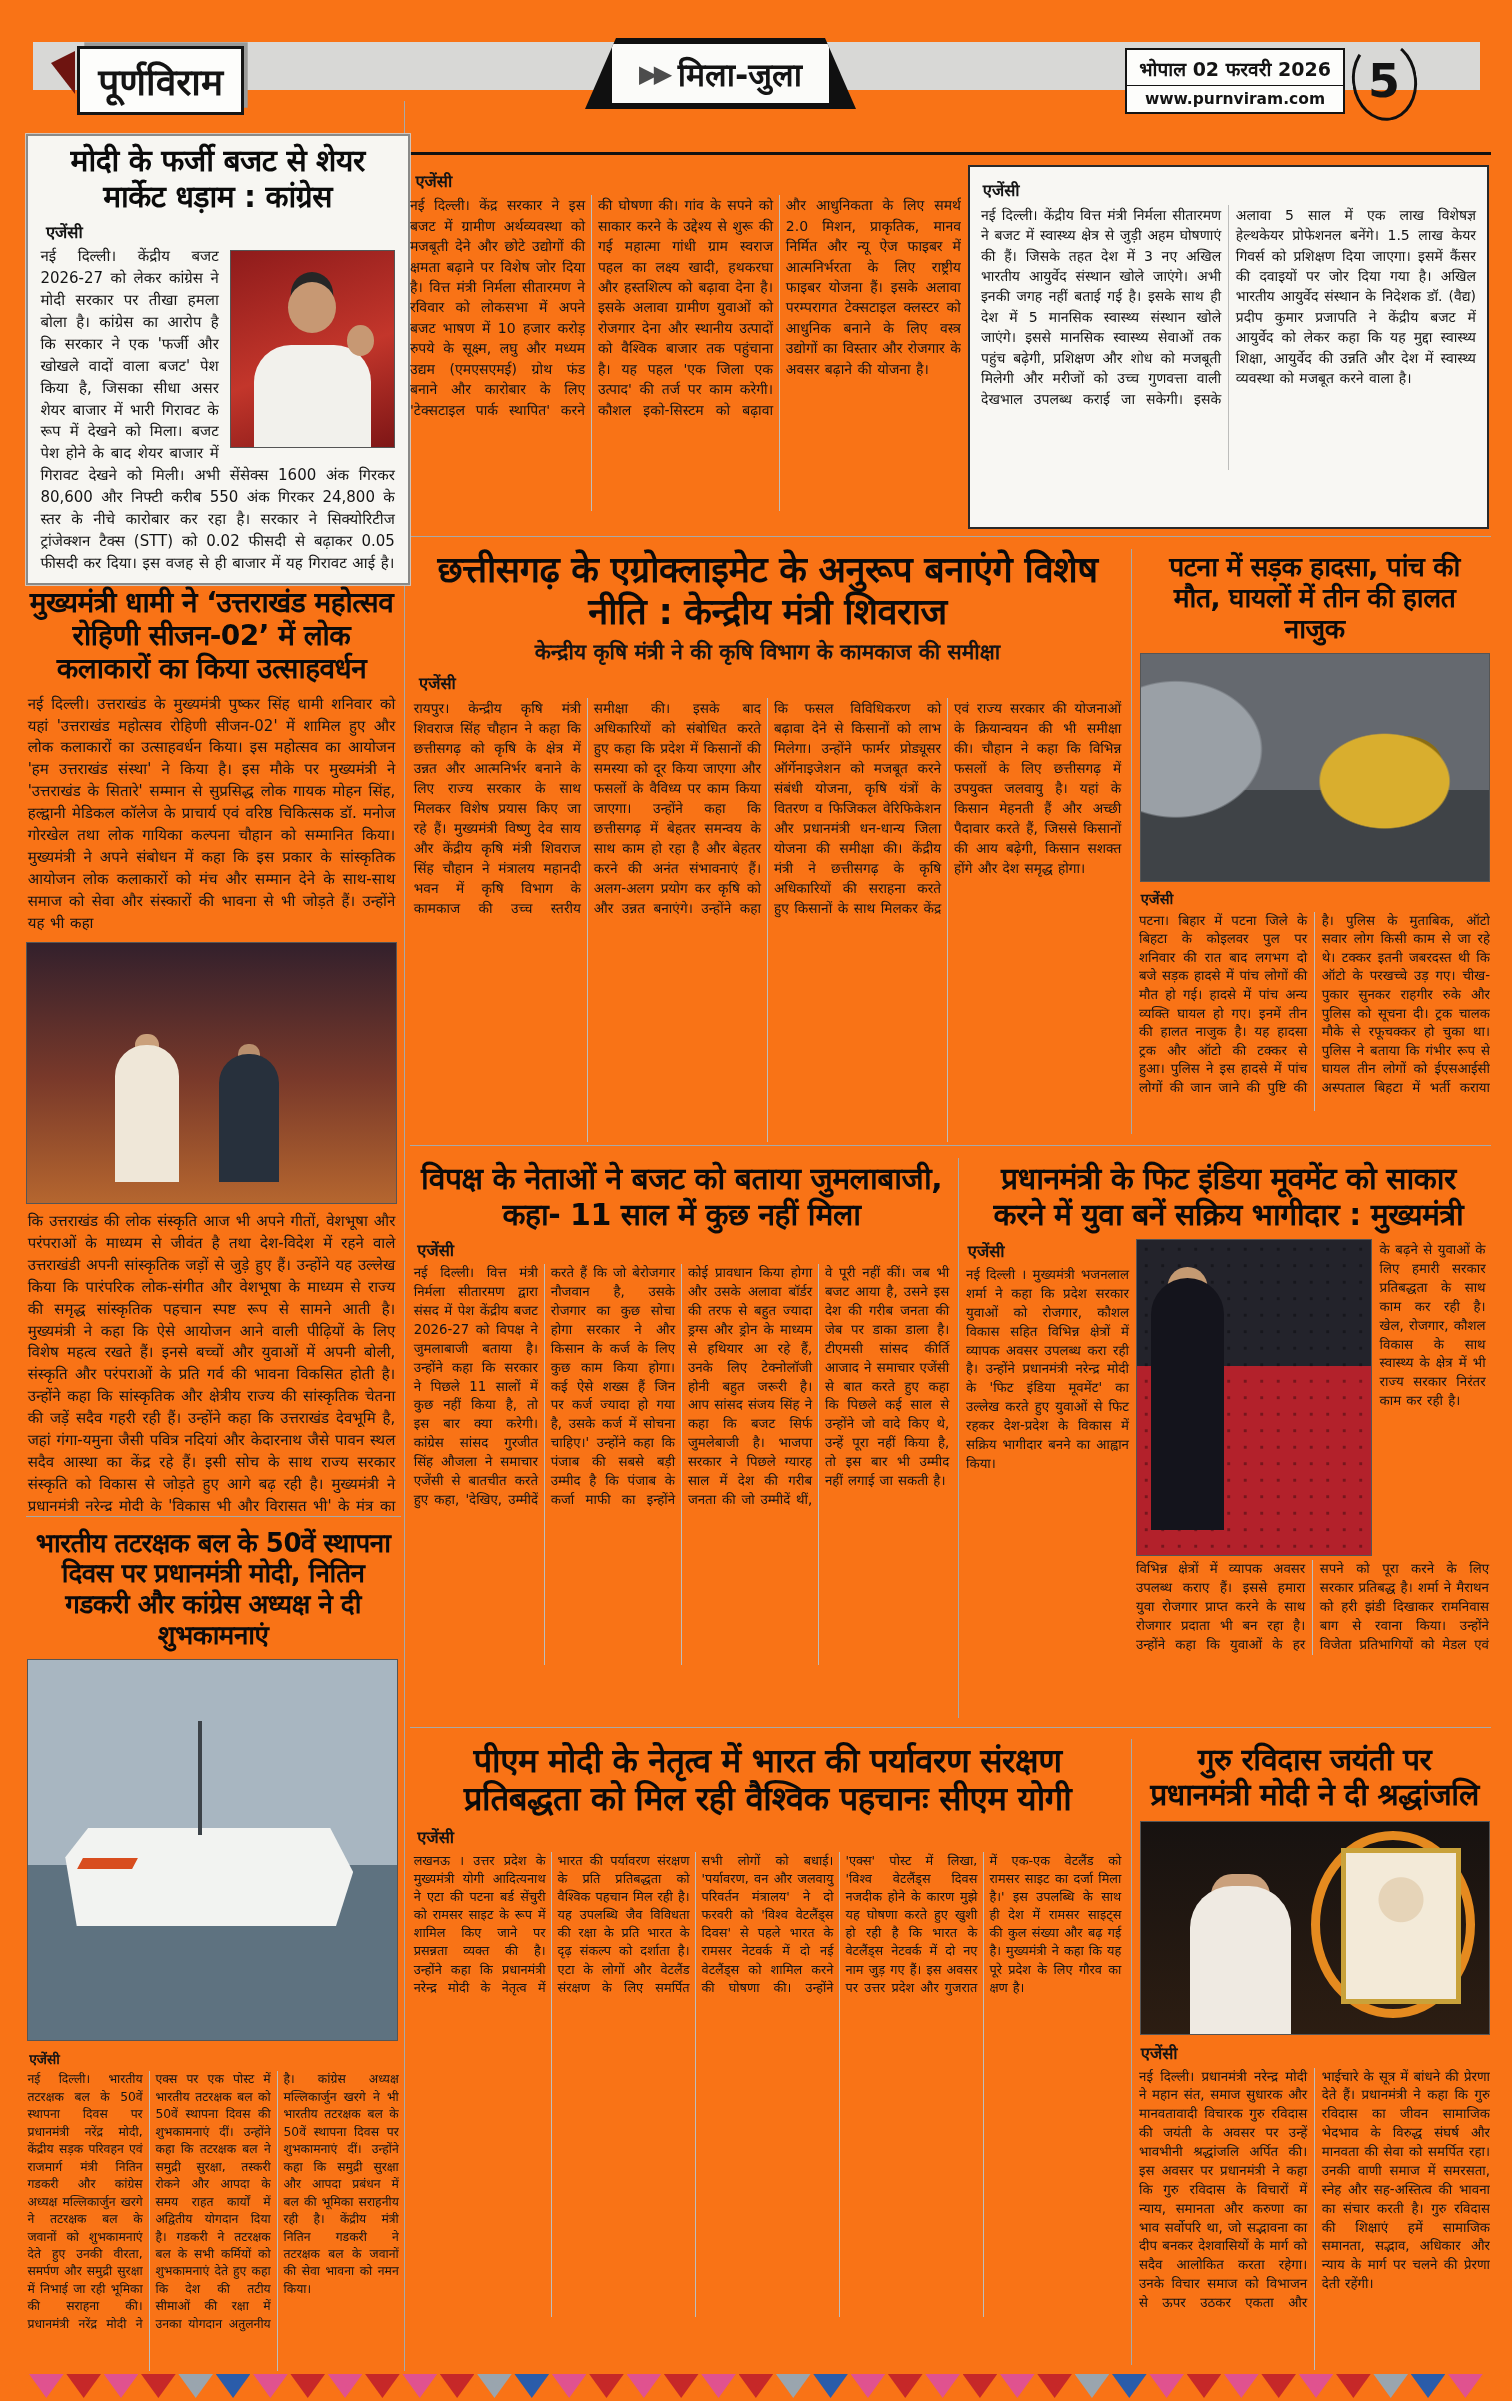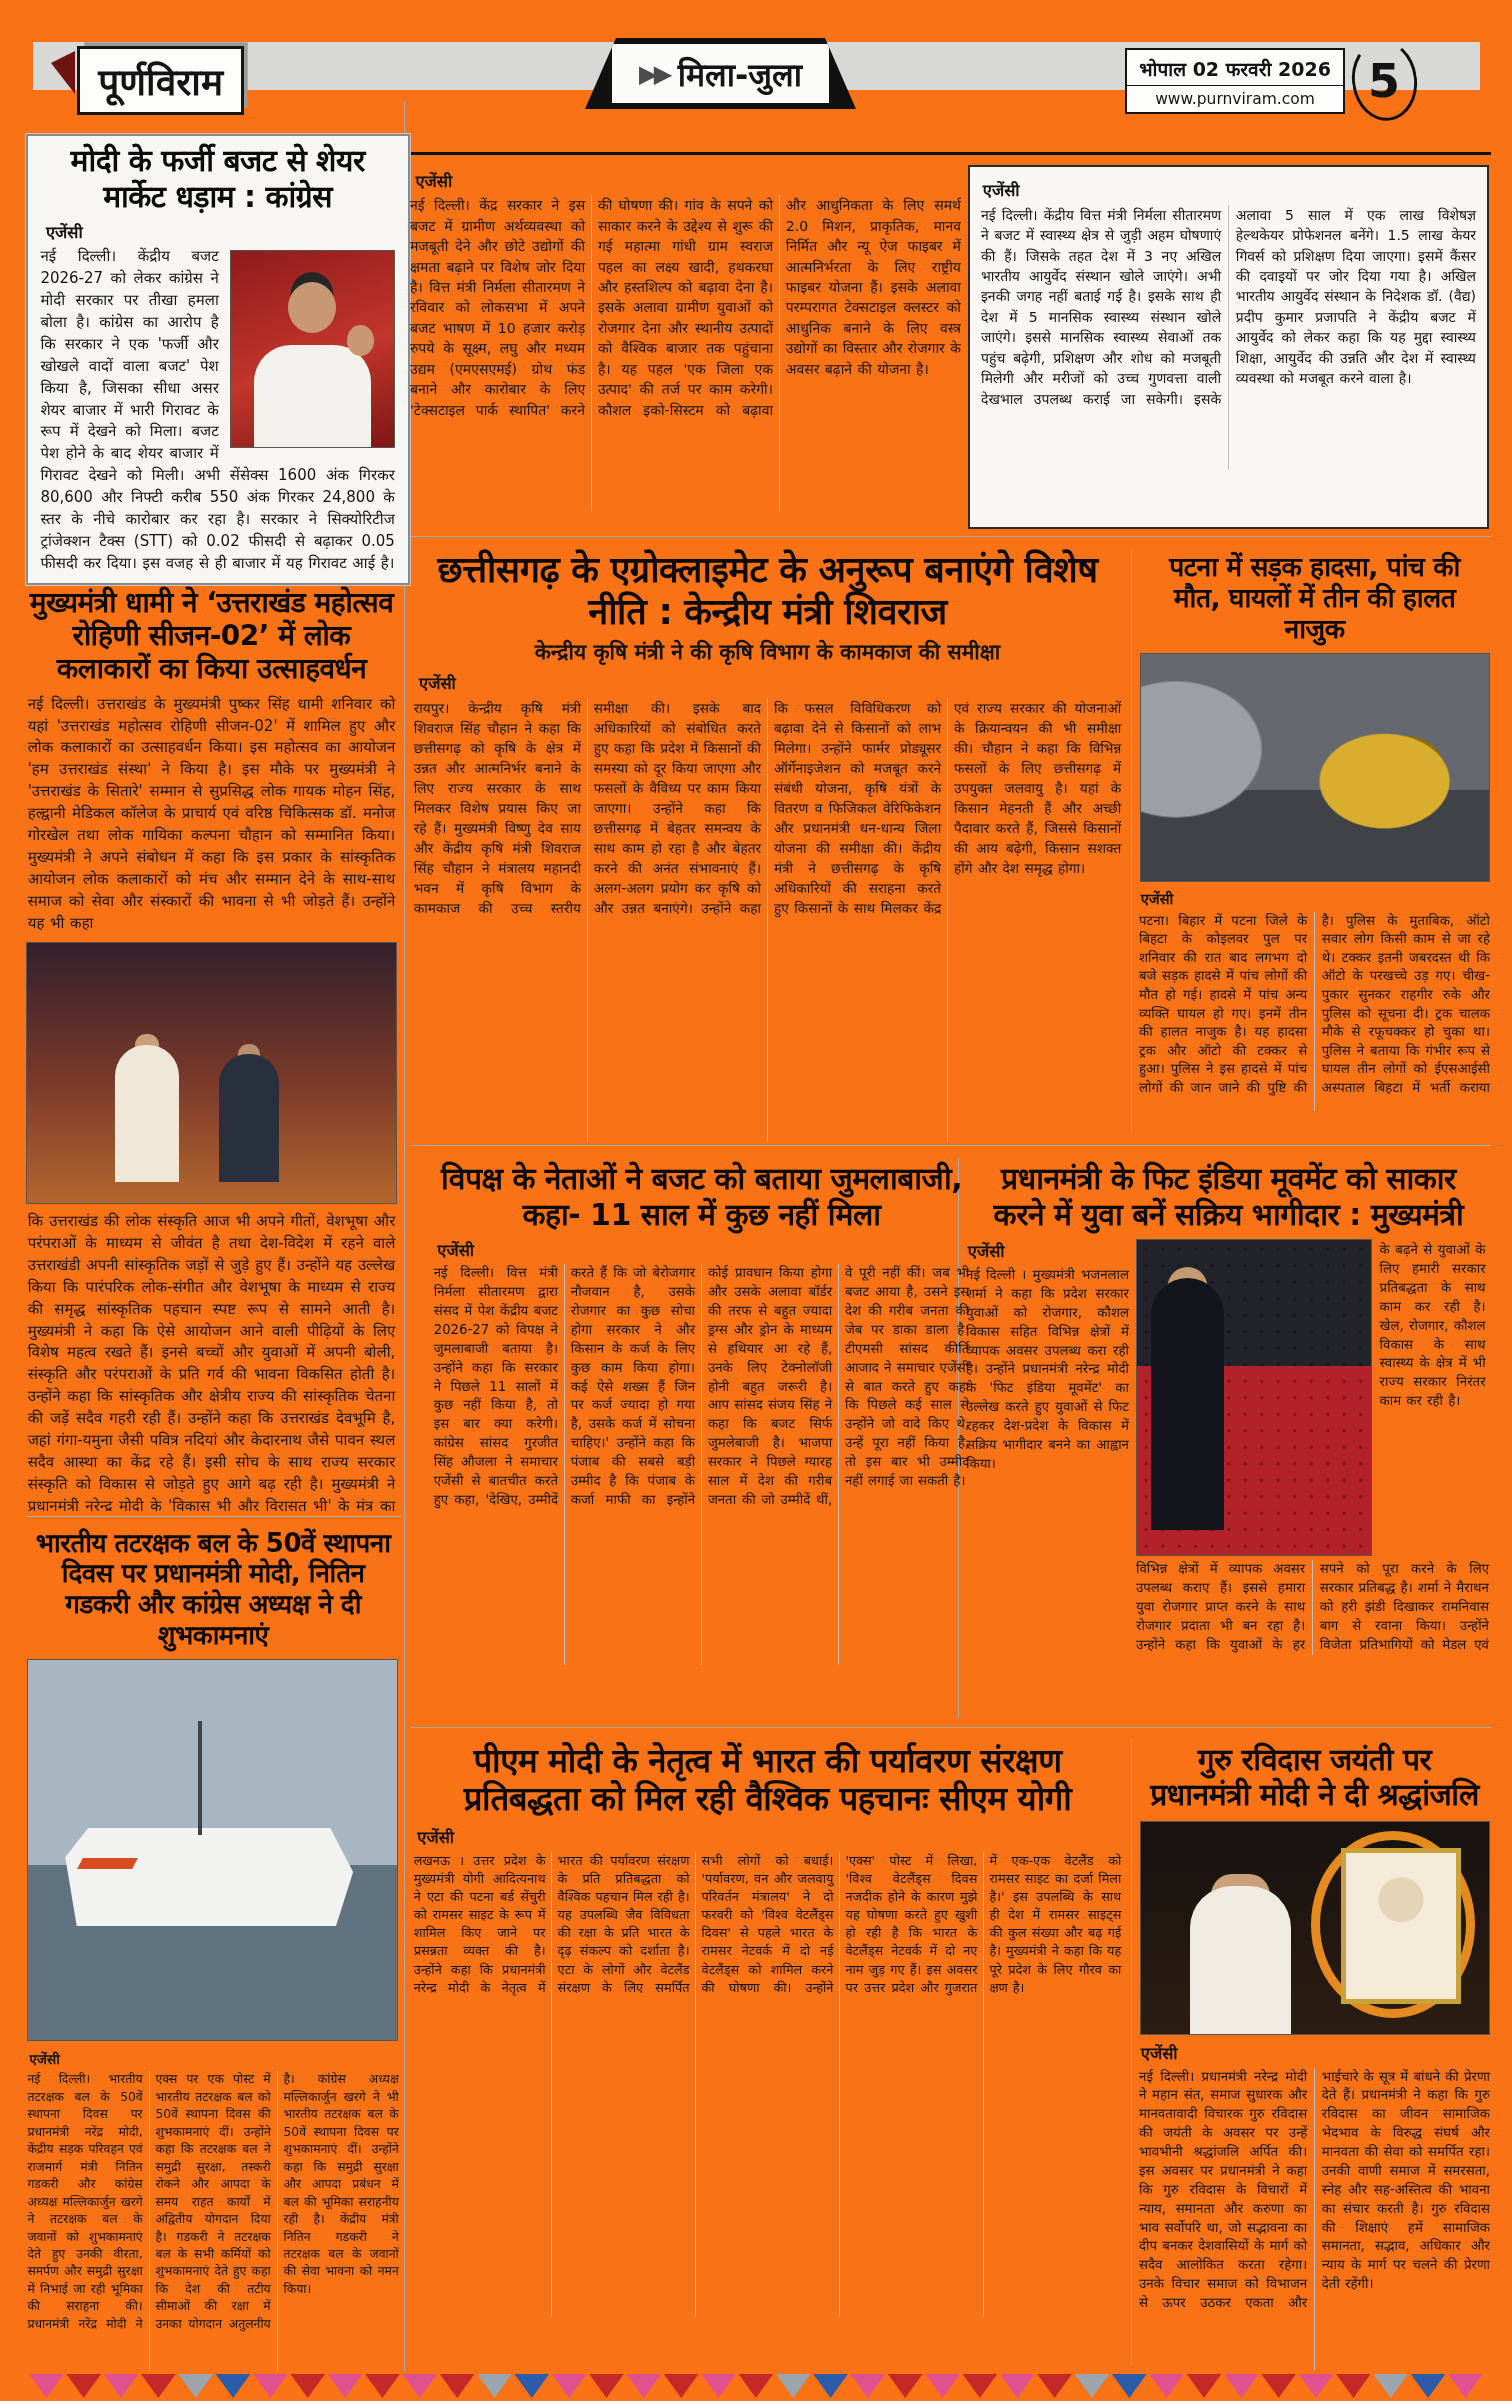--- a/index.html
+++ b/index.html
@@ -7,21 +7,21 @@
   .abs{position:absolute;}
   
   .strip{background:#d8d8d6;}
   .mast-tri{width:0;height:0;border-left:0;border-right:24px solid #6e1410;border-top:12.8px solid transparent;border-bottom:31px solid transparent;}
   .mast-box{background:#fdfdfb;border:3.7px solid #161616;display:flex;align-items:center;justify-content:center;font-weight:bold;font-size:37px;padding:1.8px 18.3px;box-shadow:5.5px -5.5px 0 -1.8px #9a9a98;}
   .section-banner{background:#101010;clip-path:polygon(31px 0,calc(100% - 31px) 0,100% 100%,0 100%);}
   .section-inner{position:absolute;left:27.4px;right:27.4px;top:6.4px;bottom:6.4px;background:#fbfbf9;display:flex;align-items:center;justify-content:center;font-weight:bold;font-size:32px;gap:5.5px;}
   .chev{color:#4c4c4c;font-size:24px;letter-spacing:-3.7px;margin-right:3.7px;}
   .date-box{background:#fdfdfb;border:2.7px solid #141414;text-align:center;}
   .date-line{font-weight:bold;font-size:19px;padding:5.5px 5.5px 3.7px;border-bottom:1.8px solid #141414;}
-  .site-line{font-weight:normal;font-size:15.5px;padding:3.7px 1.8px;}
+  .site-line{font-weight:bold;font-size:15.5px;padding:3.7px 1.8px;}
   .page-circle{border:3.7px solid #101010;border-top-color:transparent;border-radius:50%;display:flex;align-items:center;justify-content:center;font-weight:bold;font-size:46px;transform:rotate(-8deg);}
   .page-circle span{transform:rotate(8deg);}
   
   .vline{background:#a9a9a7;width:0.9px;}
   .hline{background:#a9a9a7;height:0.9px;}
   .blackrule{background:#111;}
   
   .art{overflow:hidden;}
   .boxed{border:2.7px solid #8a8a88;background:#f7f6f2;box-shadow:inset 0 0 0 0.9px #f7f6f2,0 0 0 0.9px #cfcfcd;}
   .hl{font-weight:bold;text-align:center;color:#0b0b0b;line-height:1.18;letter-spacing:-0.5px;margin:0;padding:0 5.5px;}
@@ -155,21 +155,21 @@
     </div>
   </section>
 
   <section class="abs art" style="left:1139px;top:545px;width:351px;height:593px;">
     <h1 class="hl" style="font-size:26.5px;margin-top:5.5px;">पटना में सड़क हादसा, पांच की मौत, घायलों में तीन की हालत नाजुक</h1>
     <div class="photo ph-crash" style="width:348px;height:227px;margin:9.1px 0.9px 3.7px;"></div>
     <div class="byline" style="margin-left:1.8px;font-size:14.6px;">एजेंसी</div>
     <p class="body cols-2" style="font-size:13.3px;line-height:1.4;height:199px;">पटना। बिहार में पटना जिले के बिहटा के कोइलवर पुल पर शनिवार की रात बाद लगभग दो बजे सड़क हादसे में पांच लोगों की मौत हो गई। हादसे में पांच अन्य व्यक्ति घायल हो गए। इनमें तीन की हालत नाजुक है। यह हादसा ट्रक और ऑटो की टक्कर से हुआ। पुलिस ने इस हादसे में पांच लोगों की जान जाने की पुष्टि की है। पुलिस के मुताबिक, ऑटो सवार लोग किसी काम से जा रहे थे। टक्कर इतनी जबरदस्त थी कि ऑटो के परखच्चे उड़ गए। चीख-पुकार सुनकर राहगीर रुके और पुलिस को सूचना दी। ट्रक चालक मौके से रफूचक्कर हो चुका था। पुलिस ने बताया कि गंभीर रूप से घायल तीन लोगों को ईएसआईसी अस्पताल बिहटा में भर्ती कराया गया है। डॉक्टरों के अनुसार, घायलों की स्थिति नाजुक बनी हुई है। फरार ट्रक चालक की तलाश के लिए सीसीटीवी फुटेज खंगाले जा रहे हैं।</p>
   </section>
 
-  <section class="abs art" style="left:430px;top:1154px;width:543px;height:565px;">
+  <section class="abs art" style="left:410px;top:1154px;width:543px;height:565px;">
     <h1 class="hl" style="font-size:30px;margin-top:7.3px;">विपक्ष के नेताओं ने बजट को बताया जुमलाबाजी, कहा- 11 साल में कुछ नहीं मिला</h1>
     <div class="byline" style="margin-left:7.3px;">एजेंसी</div>
     <div class="colwrap" style="height:401px;">
       <p class="body cols-4" style="font-size:13.3px;line-height:1.42;height:401px;padding:0 3.7px;">नई दिल्ली। वित्त मंत्री निर्मला सीतारमण द्वारा संसद में पेश केंद्रीय बजट 2026-27 को विपक्ष ने जुमलाबाजी बताया है। उन्होंने कहा कि सरकार ने पिछले 11 सालों में कुछ नहीं किया है, तो इस बार क्या करेगी। कांग्रेस सांसद गुरजीत सिंह औजला ने समाचार एजेंसी से बातचीत करते हुए कहा, 'देखिए, उम्मीदें करते हैं कि जो बेरोजगार नौजवान है, उसके रोजगार का कुछ सोचा होगा सरकार ने और किसान के कर्ज के लिए कुछ काम किया होगा। कई ऐसे शख्स हैं जिन पर कर्ज ज्यादा हो गया है, उसके कर्ज में सोचना चाहिए।' उन्होंने कहा कि पंजाब की सबसे बड़ी उम्मीद है कि पंजाब के कर्जा माफी का इन्होंने कोई प्रावधान किया होगा और उसके अलावा बॉर्डर की तरफ से बहुत ज्यादा ड्रग्स और ड्रोन के माध्यम से हथियार आ रहे हैं, उनके लिए टेक्नोलॉजी होनी बहुत जरूरी है। आप सांसद संजय सिंह ने कहा कि बजट सिर्फ जुमलेबाजी है। भाजपा सरकार ने पिछले ग्यारह साल में देश की गरीब जनता की जो उम्मीदें थीं, वे पूरी नहीं कीं। जब भी बजट आया है, उसने इस देश की गरीब जनता की जेब पर डाका डाला है। टीएमसी सांसद कीर्ति आजाद ने समाचार एजेंसी से बात करते हुए कहा कि पिछले कई साल से उन्होंने जो वादे किए थे, उन्हें पूरा नहीं किया है, तो इस बार भी उम्मीद नहीं लगाई जा सकती है।</p>
 
     </div>
   </section>
 
   <section class="abs art" style="left:966px;top:1154px;width:525px;height:565px;">
     <h1 class="hl" style="font-size:30px;margin-top:7.3px;">प्रधानमंत्री के फिट इंडिया मूवमेंट को साकार करने में युवा बनें सक्रिय भागीदार : मुख्यमंत्री</h1>

